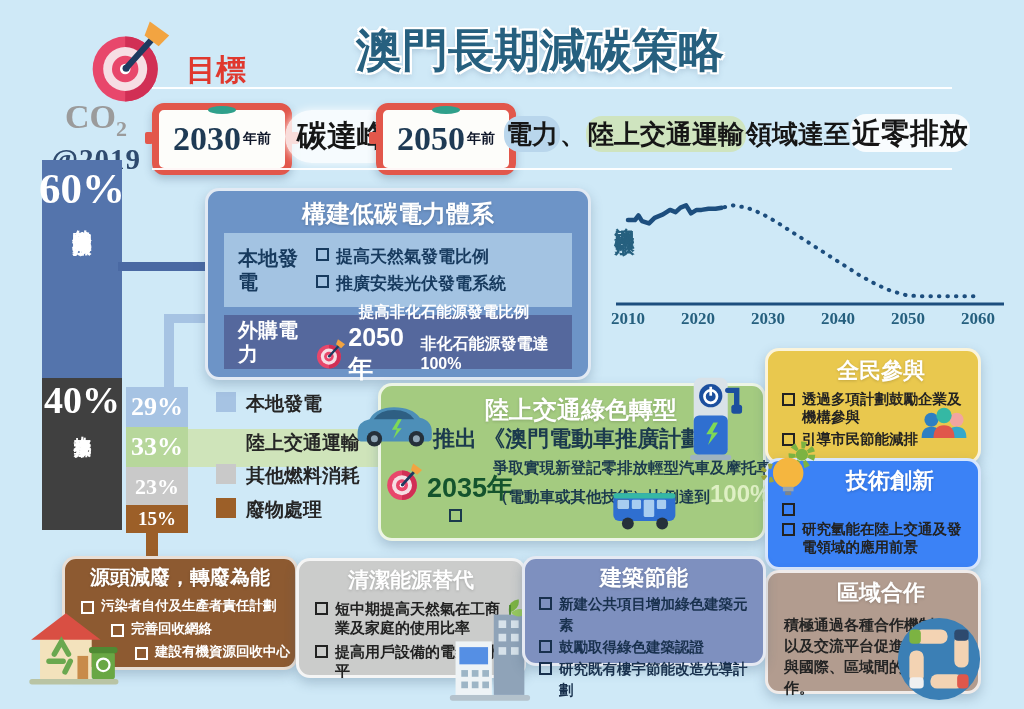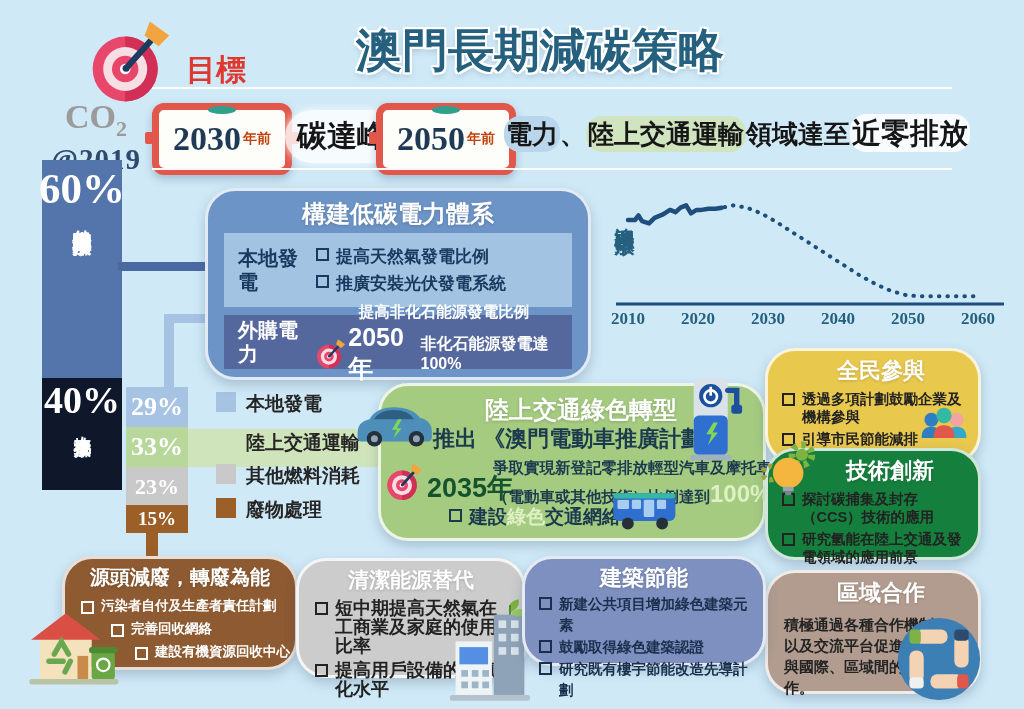--- a/index.html
+++ b/index.html
@@ -14,46 +14,46 @@
   .hr{height:2px;background:rgba(255,255,255,.95);}
   .co2{left:46px;top:102px;width:100px;text-align:center;color:#9b9b9b;font-weight:bold;font-size:34px;line-height:30px;}
   .co2 sub{font-size:22px;}
   .co2 .yr{display:block;color:#2e4a6e;font-size:29px;letter-spacing:1px;}
   .cal{width:126px;height:58px;background:#fdfdfa;border:7px solid #e2574b;border-radius:12px;
        box-shadow:0 4px 8px rgba(60,90,120,.3);display:flex;align-items:center;justify-content:center;}
   .cal .tab{position:absolute;top:22px;width:8px;height:12px;background:#e2574b;border-radius:2px;}
   .cal .tab.l{left:-14px;} .cal .tab.r{right:-14px;}
   .cal .oval{position:absolute;top:-4px;left:50%;transform:translateX(-50%);width:28px;height:8px;background:#2fa08b;border-radius:50%;}
   .cal .year{font-size:34px;font-weight:bold;color:#1e3a54;}
-  .cal .suf{font-size:14px;font-weight:bold;color:#c2410c;margin-left:2px;}
+  .cal .suf{font-size:14px;font-weight:bold;color:#0f172a;margin-left:2px;}
   .peak{left:285px;top:110px;padding:6px 12px;background:rgba(255,255,255,.8);border-radius:30px;
         font-size:30px;font-weight:bold;color:#161616;box-shadow:0 0 10px rgba(255,255,255,.9);}
   .subtitle{left:504px;top:114px;font-size:26px;font-weight:bold;color:#161616;white-space:nowrap;}
   .subtitle .hl{border-radius:16px;padding:3px 2px;}
   .subtitle .hl-blue{background:#b9d6ec;}
   .subtitle .hl-green{background:#cfe4bf;}
   .subtitle .hl-white{background:rgba(255,255,255,.85);font-size:29px;}
   
   .bigbar{width:80px;display:flex;flex-direction:column;align-items:center;color:#fff;}
   .bigbar .pct{font-weight:bold;}
   .vlabel{writing-mode:vertical-rl;text-orientation:upright;font-weight:bold;color:#fff;}
   .bar60{left:42px;top:160px;height:218px;background:#5474ac;}
   .bar60 .pct{font-size:43px;margin-top:4px;}
   .bar60 .vlabel{font-size:19px;line-height:20px;letter-spacing:1px;margin-top:2px;}
-  .bar40{left:42px;top:378px;height:112px;background:#0f172a;}
+  .bar40{left:42px;top:378px;height:152px;background:#404040;}
   .bar40 .pct{font-size:38px;}
   .bar40 .vlabel{font-size:17px;line-height:18px;letter-spacing:1px;}
   .seg{left:126px;width:62px;display:flex;align-items:center;justify-content:center;color:#fff;font-weight:bold;}
   .conn{background:#4a69a3;}
   
   .lgd-sq{width:20px;height:20px;}
   .lgd-lb{font-size:19px;font-weight:bold;color:#252525;white-space:nowrap;}
   .band{left:188px;top:429px;width:190px;height:38px;background:#cfe4ba;}
   
-  .box{border-radius:30px;border:3px solid rgba(255,255,255,.8);box-shadow:0 5px 12px rgba(60,90,120,.28);}
+  .box{border-radius:14px;border:3px solid rgba(255,255,255,.8);box-shadow:0 5px 12px rgba(60,90,120,.28);}
   .box-title{font-weight:bold;color:#fff;text-align:center;text-shadow:0 1px 3px rgba(0,0,0,.18);}
   .chk{display:inline-block;width:9px;height:9px;border:2.5px solid currentColor;margin-right:7px;flex:none;margin-top:3px;}
   .item{display:flex;align-items:flex-start;font-weight:bold;}
   
   .power-box{left:205px;top:188px;width:380px;height:186px;background:#6d94c7;}
   .power-box .box-title{margin-top:7px;font-size:24px;}
   .prow{position:absolute;left:16px;width:348px;display:flex;align-items:center;}
   .prow1{top:42px;height:74px;background:#a3c3e2;color:#173a5e;}
   .prow2{top:124px;height:54px;background:#55689d;color:#fff;}
   .prow .rlabel{width:78px;padding-left:14px;font-size:20px;font-weight:bold;line-height:24px;}
@@ -66,21 +66,21 @@
   
   .sidebox{left:765px;width:210px;background:#e9c84e;}
   .sidebox .box-title{font-size:22px;margin-top:5px;padding-left:16px;}
   .sidebox .item{font-size:14.5px;color:#222;line-height:18px;margin:4px 12px 0 14px;}
   
   .waste-box{left:62px;top:556px;width:230px;height:108px;background:#8d5a31;}
   .waste-box .box-title{font-size:20px;margin-top:5px;}
   .waste-box .item{font-size:13.5px;color:#fff;line-height:16px;margin-top:7px;}
   .gray-box{left:296px;top:558px;width:224px;height:114px;background:#cbcccb;}
   .gray-box .box-title{font-size:21px;margin-top:5px;}
-  .gray-box .item{font-size:18px;color:#222;line-height:19px;margin:5px 12px 0 16px;}
+  .gray-box .item{font-size:15px;color:#222;line-height:19px;margin:5px 12px 0 16px;}
   .slate-box{left:522px;top:556px;width:238px;height:104px;background:#7e90bf;}
   .slate-box .box-title{font-size:22px;margin-top:4px;}
   .slate-box .item{font-size:14.5px;color:#18304d;line-height:21px;margin:1px 8px 0 14px;}
   
   .chart-ylabel{left:612px;top:212px;writing-mode:vertical-rl;text-orientation:upright;
                 font-size:20px;font-weight:bold;color:#26607f;letter-spacing:2px;}
   .tick{font-family:"Liberation Serif","DejaVu Serif",serif;font-weight:bold;font-size:17px;fill:#26607f;}
 </style>
 </head>
 <body>
@@ -218,21 +218,20 @@
     <svg class="abs" style="left:4px;top:76px" width="42" height="40" viewBox="0 0 100 100">
         <use href="#sym-target"></use>
       </svg>
     <div class="abs" style="left:46px;top:84px;font-size:27px;font-weight:bold;color:#14532d">2035年</div>
     <div class="abs tdark" style="left:112px;top:72px;width:270px;font-size:15.5px;white-space:nowrap">爭取實現新登記零排放輕型汽車及摩托車</div>
     <div class="abs tdark" style="left:112px;top:94px;font-size:15.5px;white-space:nowrap">
       <span>（電動車或其他技術）比例達到</span><span class="green-accent" style="font-size:24px">100%</span>
     </div>
     <div class="abs item tdark" style="left:68px;top:118px;font-size:19px">
       <span class="chk" style="margin-top:5px"></span>
-      <span><span>建設</span><span class="green-accent">綠色</span><span>交通網絡</span></span>
     </div>
   </div>
 
   <svg class="abs" style="left:352px;top:390px" width="84" height="64" viewBox="0 0 120 80">
     <path d="M8 54 q0 -14 17 -18 q10 -17 35 -17 q26 0 37 15 q17 4 17 20 l0 8 q0 6 -8 6 l-90 0 q-8 0 -8 -6z" fill="#4d8fb8"></path>
     <path d="M31 36 q9 -13 29 -13 q20 0 29 13z" fill="#2e5f83"></path>
     <circle cx="32" cy="64" r="11" fill="#25303a"></circle>
       <circle cx="32" cy="64" r="5" fill="#8fa6b6"></circle>
     <circle cx="92" cy="64" r="11" fill="#25303a"></circle>
       <circle cx="92" cy="64" r="5" fill="#8fa6b6"></circle>
@@ -274,25 +273,24 @@
   </div>
   <svg class="abs" style="left:916px;top:400px" width="56" height="52" viewBox="0 0 80 70">
     <circle cx="22" cy="26" r="10" fill="#2e7fc2"></circle>
       <path d="M8 52 q0 -16 14 -16 q14 0 14 16z" fill="#2e7fc2"></path>
     <circle cx="58" cy="26" r="10" fill="#f2a5a0"></circle>
       <path d="M44 52 q0 -16 14 -16 q14 0 14 16z" fill="#35a8c9"></path>
     <circle cx="40" cy="20" r="11" fill="#35b8a4"></circle>
       <path d="M25 52 q0 -18 15 -18 q15 0 15 18z" fill="#e0574b"></path>
   </svg>
 
-  <div class="abs box sidebox" style="top:448px;height:106px;background:#15803d">
+  <div class="abs box sidebox" style="top:458px;height:106px;background:#3b82f6">
     <div class="box-title" style="padding-left:34px">技術創新</div>
     <div class="item">
         <span class="chk"></span>
-        <span>探討碳捕集及封存（CCS）技術的應用</span>
       </div>
     <div class="item">
         <span class="chk"></span>
         <span>研究氫能在陸上交通及發電領域的應用前景</span>
       </div>
   </div>
   <svg class="abs" style="left:756px;top:438px" width="72" height="64" viewBox="0 0 90 84">
     <circle cx="58" cy="22" r="13" fill="none" stroke="#7cb342" stroke-width="9" stroke-dasharray="6 6"></circle>
     <circle cx="58" cy="22" r="8" fill="#7cb342"></circle>
     <circle cx="16" cy="46" r="9" fill="none" stroke="#9aa53d" stroke-width="7" stroke-dasharray="5 5"></circle>

